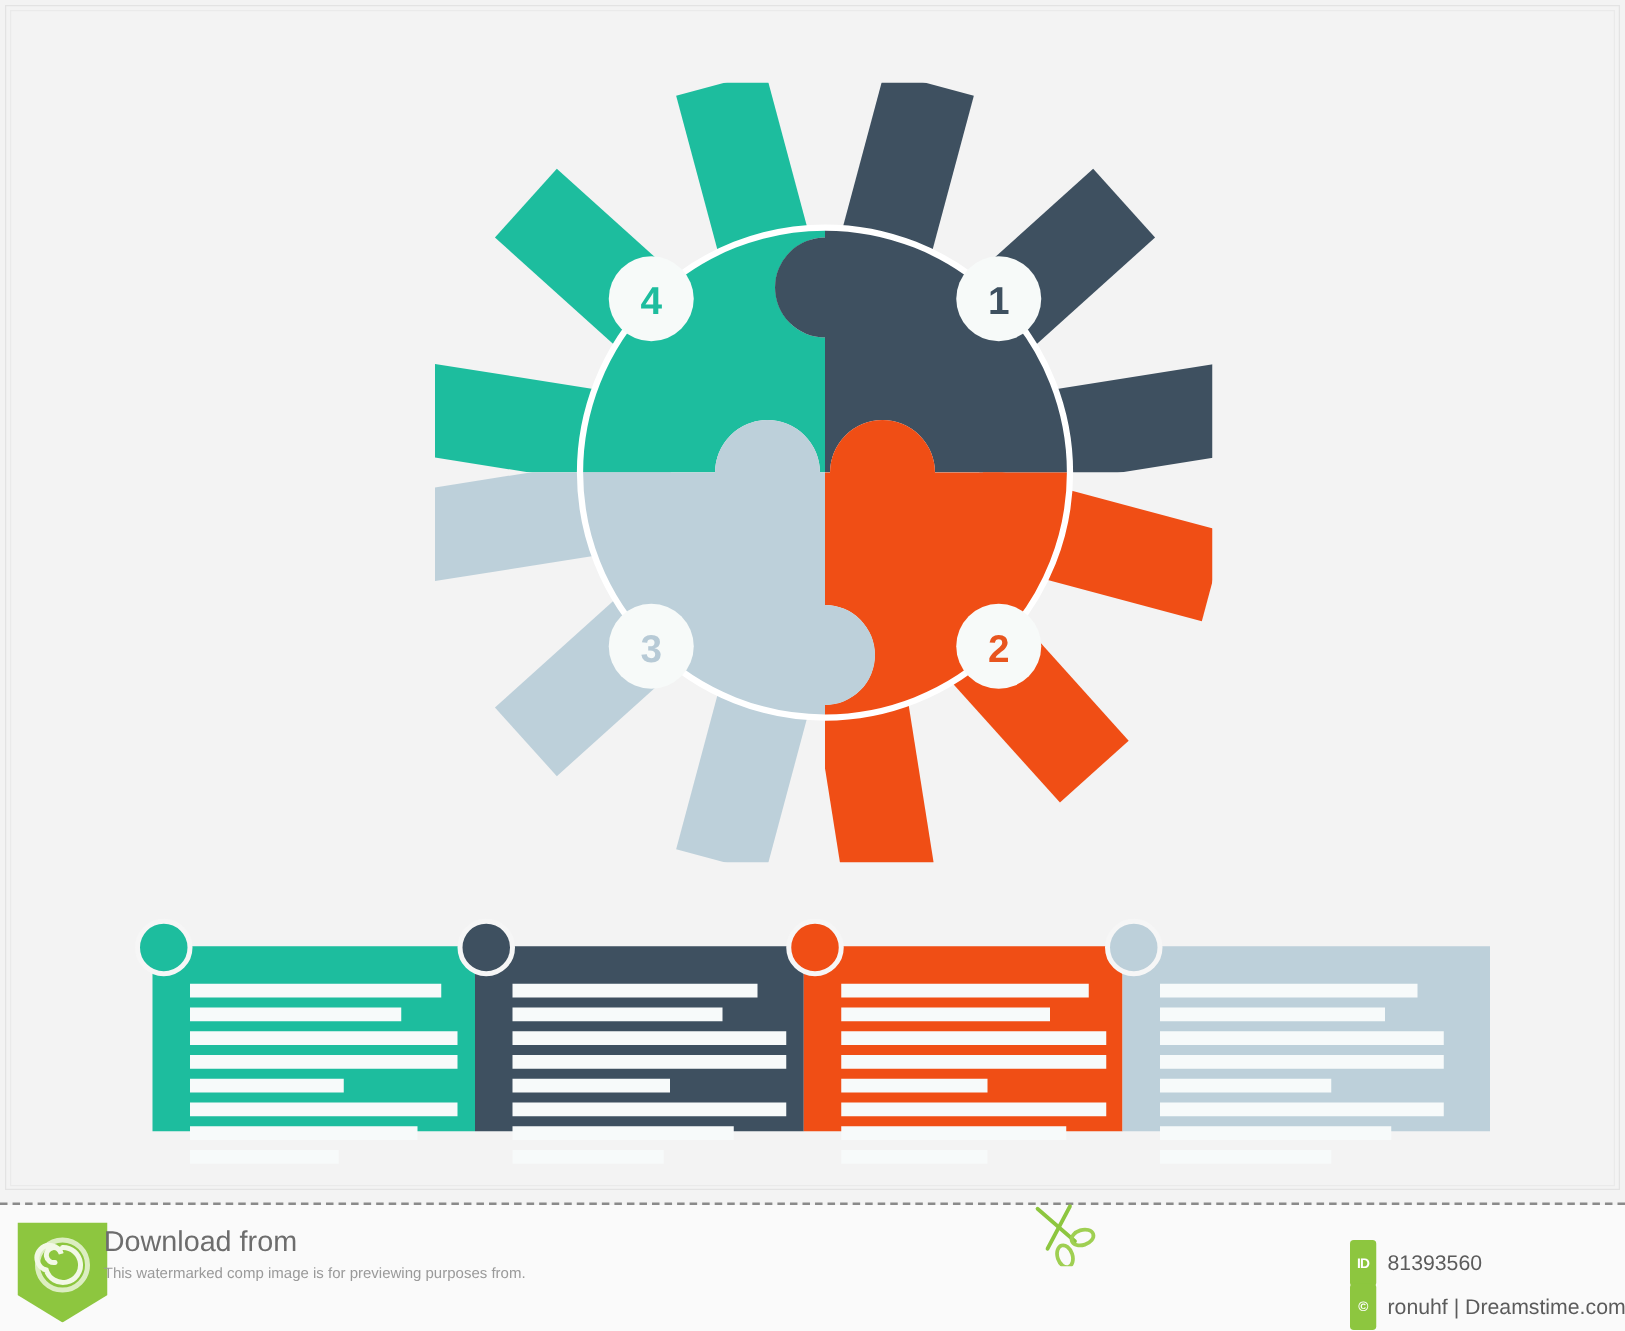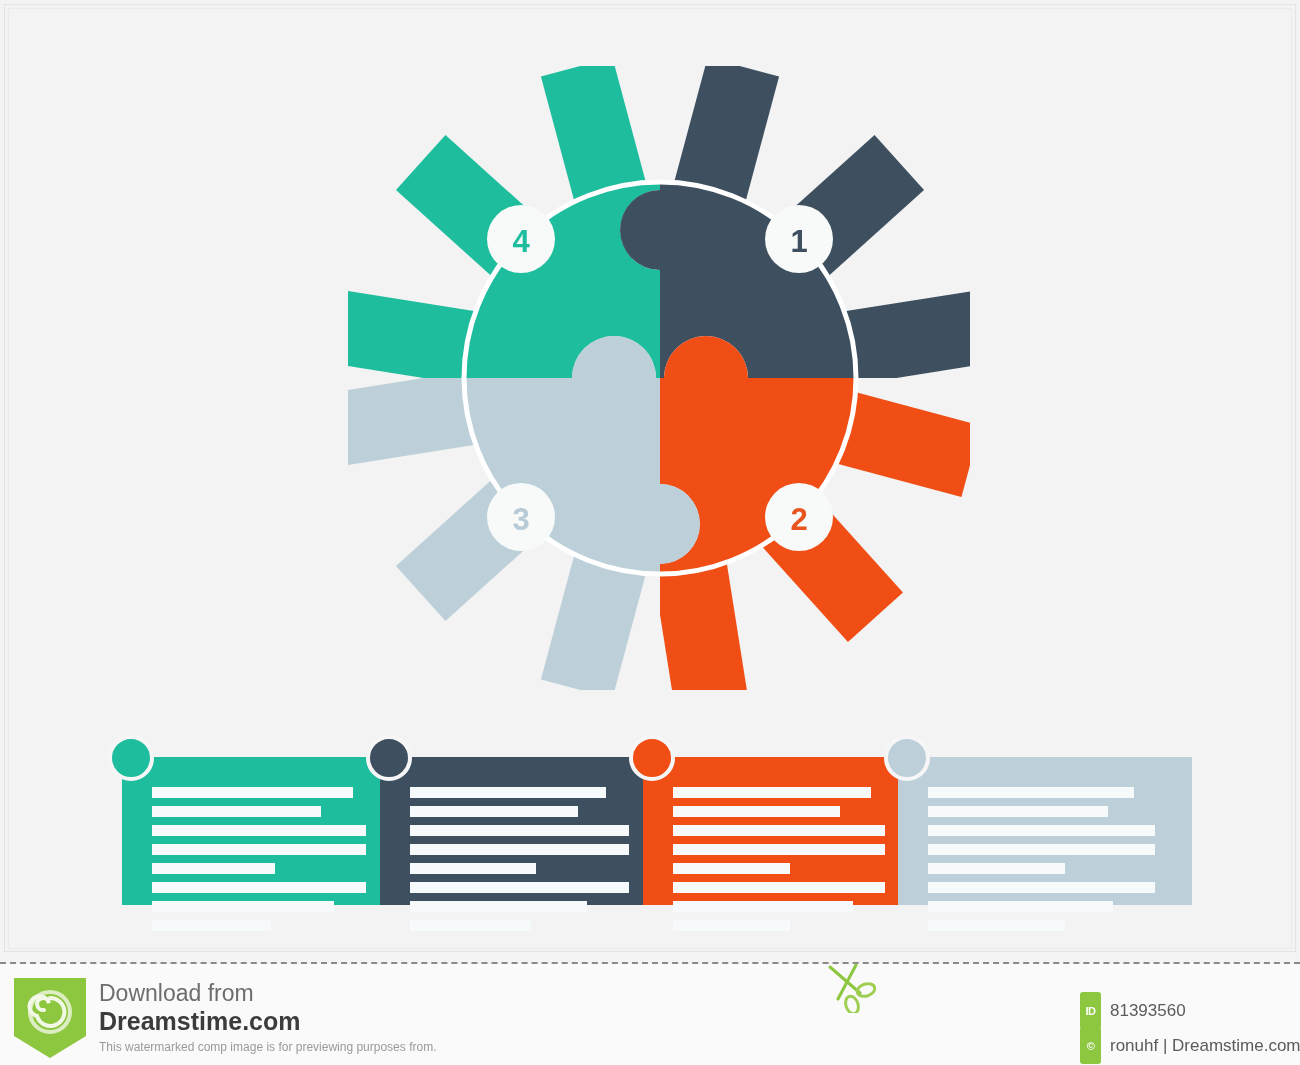--- a/index.html
+++ b/index.html
@@ -94,21 +94,21 @@
     width:1300px; height:101px;
     background:#fafafa;
   }
   #ds-shield {
     position:absolute;
     left:14px; top:978px;
     width:72px; height:80px;
   }
   #ds-text {
     position:absolute;
-    left:99px; top:980px;
+    left:83px; top:980px;
   }
   #ds-line1 {
     font-size:23px; color:#6d6d6d; line-height:27px;
     font-weight:normal;
   }
   #ds-line2 {
     font-size:25px; color:#3c3c3c; line-height:29px;
     font-weight:bold;
   }
   #ds-line3 {
@@ -330,21 +330,20 @@
       <path d="M0,0 L72,0 L72,58 L36,80 L0,58 Z" fill="#8dc63f"></path>
       <g fill="none" stroke="#eaf4d8" stroke-width="4" opacity="0.85">
         <circle cx="36" cy="34" r="20"></circle>
       </g>
       <path d="M36,20 a14,14 0 1 1 -13,18 a10,10 0 1 1 12,-13 a6,6 0 1 0 -5,7" fill="none" stroke="#f2f8e6" stroke-width="4" stroke-linecap="round"></path>
     </svg>
   </div>
 
   <div id="ds-text">
     <div id="ds-line1">Download from</div>
-    <div id="ds-line2">Dreamstime.com</div>
     <div id="ds-line3">This watermarked comp image is for previewing purposes from.</div>
   </div>
 
   <div class="meta-row" id="meta-id">
     <div class="meta-chip">ID</div>
     <div class="meta-text">81393560</div>
   </div>
 
   <div class="meta-row" id="meta-au">
     <div class="meta-chip">©</div>

